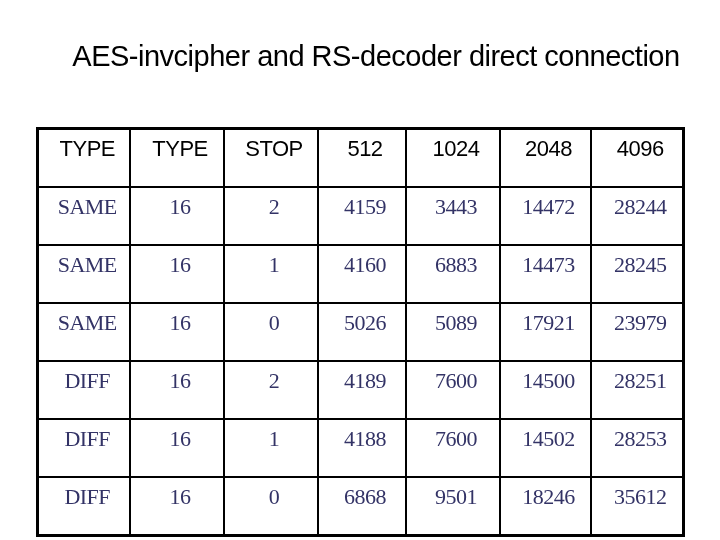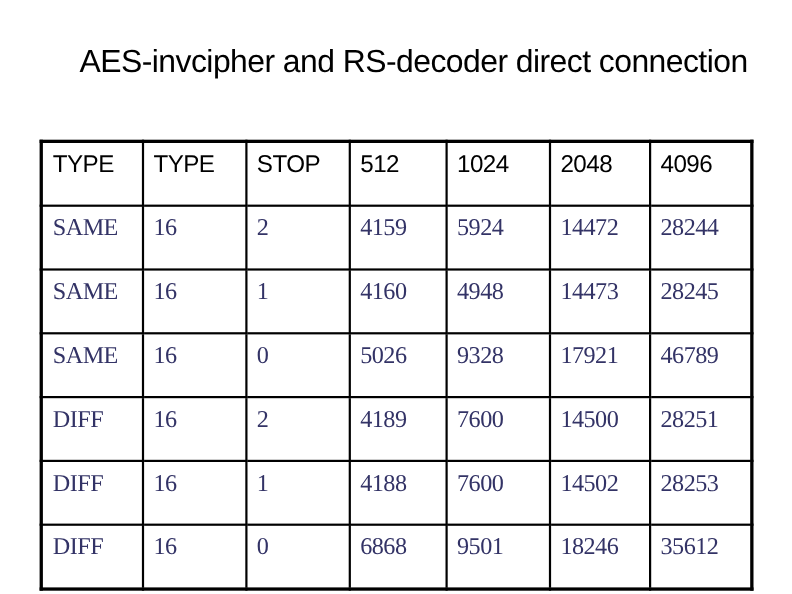--- a/index.html
+++ b/index.html
@@ -34,21 +34,21 @@
     width: 646px;
     height: 351px;
     border-collapse: collapse;
     table-layout: fixed;
     border: 3px solid var(--border-color, #000000);
   }
   table.results th,
   table.results td {
     border: 2px solid var(--border-color, #000000);
     vertical-align: top;
-    text-align: left;
+    text-align: center;
     padding: 6px 2px 0 9px;
     font-size: 22px;
     line-height: 26px;
     letter-spacing: -0.5px;
     font-weight: normal;
     height: 50px;
     overflow: hidden;
     white-space: nowrap;
   }
   table.results th {
@@ -88,41 +88,41 @@
           <th>2048</th>
           <th>4096</th>
         </tr>
     </thead>
     <tbody id="table-body">
         <tr>
           <td>SAME</td>
           <td>16</td>
           <td>2</td>
           <td>4159</td>
-          <td>5924</td>
+          <td>3443</td>
           <td>14472</td>
           <td>28244</td>
         </tr>
         <tr>
           <td>SAME</td>
           <td>16</td>
           <td>1</td>
           <td>4160</td>
-          <td>4948</td>
+          <td>6883</td>
           <td>14473</td>
           <td>28245</td>
         </tr>
         <tr>
           <td>SAME</td>
           <td>16</td>
           <td>0</td>
           <td>5026</td>
-          <td>9328</td>
+          <td>5089</td>
           <td>17921</td>
-          <td>46789</td>
+          <td>23979</td>
         </tr>
         <tr>
           <td>DIFF</td>
           <td>16</td>
           <td>2</td>
           <td>4189</td>
           <td>7600</td>
           <td>14500</td>
           <td>28251</td>
         </tr>

